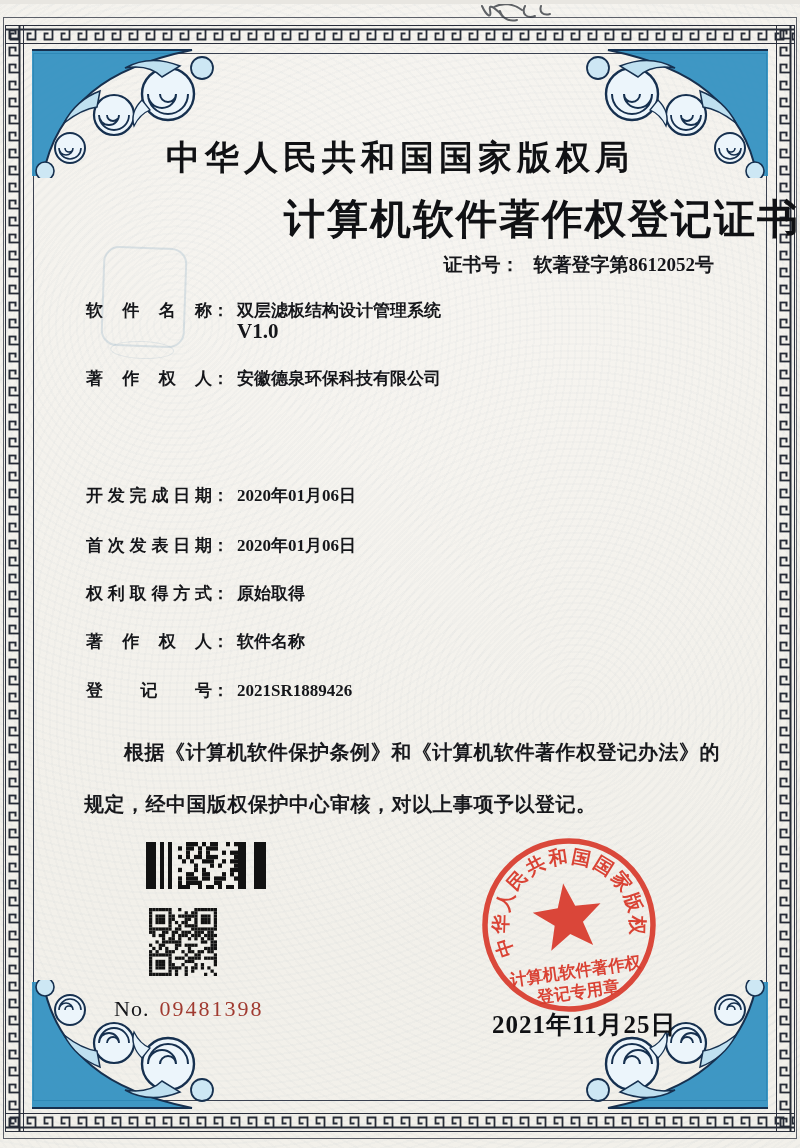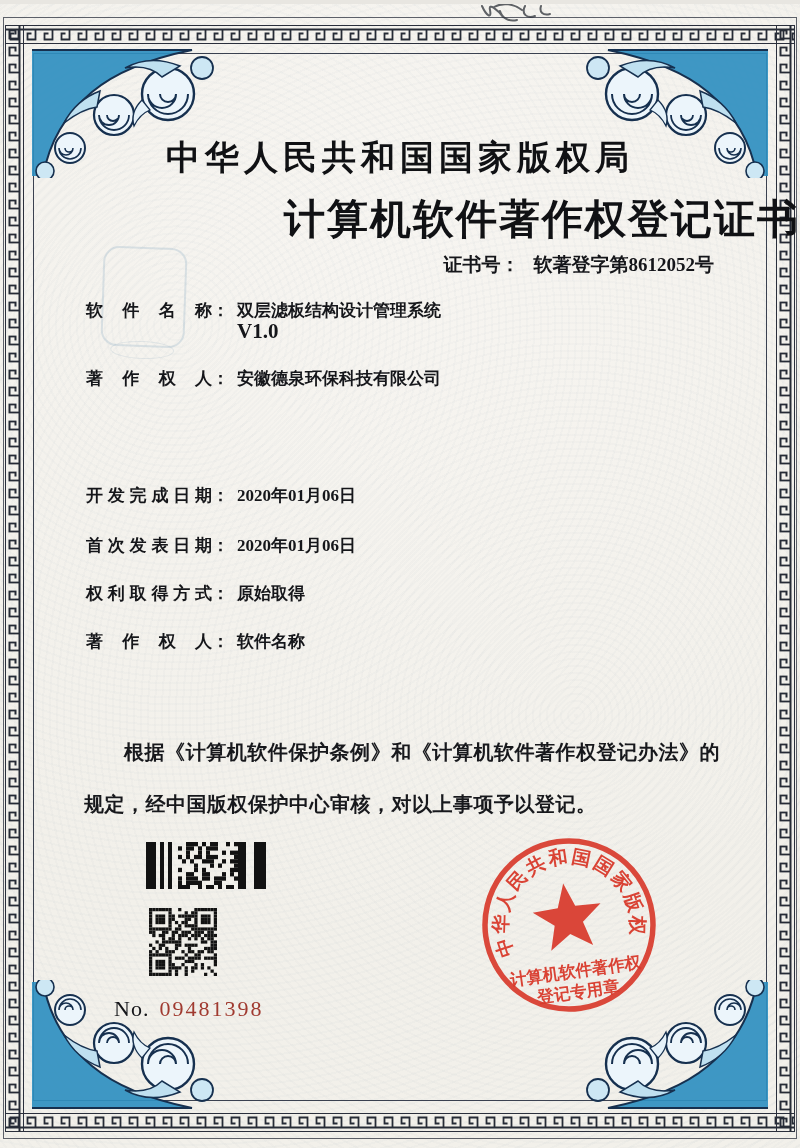--- a/index.html
+++ b/index.html
@@ -186,20 +186,24 @@
     <span class="lbl">首次发表日期</span><span>：</span>
     <span class="val">2020年01月06日</span>
   </div>
   <div class="row r4">
     <span class="lbl">权利取得方式</span><span>：</span>
     <span class="val">原始取得</span>
   </div>
   <div class="row r5">
     <span class="lbl">著作权人</span><span>：</span>
     <span class="val">软件名称</span>
+  </div>
+  <div class="row r6">
+    <span class="lbl">登记号</span><span>：</span>
+    <span class="val">2021SR1889426</span>
   </div>
 
   <div class="statement">根据《计算机软件保护条例》和《计算机软件著作权登记办法》的规定，经中国版权保护中心审核，对以上事项予以登记。</div>
 
   <svg class="barcode" id="bc" width="120" height="47" viewBox="0 0 120 47">
       <rect x="0" y="0" width="2" height="47" fill="#121212"></rect>
       <rect x="2" y="0" width="4" height="47" fill="#121212"></rect>
       <rect x="6" y="0" width="2" height="47" fill="#121212"></rect>
       <rect x="8" y="0" width="2" height="47" fill="#121212"></rect>
       <rect x="14" y="0" width="4" height="47" fill="#121212"></rect>
@@ -545,14 +549,15 @@
         </defs>
       <text font-size="19" font-weight="bold" fill="#d8392b" opacity=".95" letter-spacing="2.5" font-family="Liberation Serif, serif">
         <textPath href="#arcpath">中华人民共和国国家版权局</textPath>
       </text>
       <polygon transform="translate(0,-6)" fill="#d8392b" opacity=".93" points="0,-36 8.82,-12.14 34.2,-11.12 14.27,4.64 21.16,29.12 0,15 -21.16,29.12 -14.27,4.64 -34.2,-11.12 -8.82,-12.14"></polygon>
       <text x="0" y="52" text-anchor="middle" font-size="16.5" font-weight="bold" fill="#d8392b" opacity=".95" font-family="Liberation Serif, serif">计算机软件著作权</text>
       <text x="0" y="73" text-anchor="middle" font-size="16.5" font-weight="bold" fill="#d8392b" opacity=".95" font-family="Liberation Serif, serif">登记专用章</text>
     </svg>
   </div>
 
+  <div class="issue-date">2021年11月25日</div>
 
 </div>
 
 </body></html>

